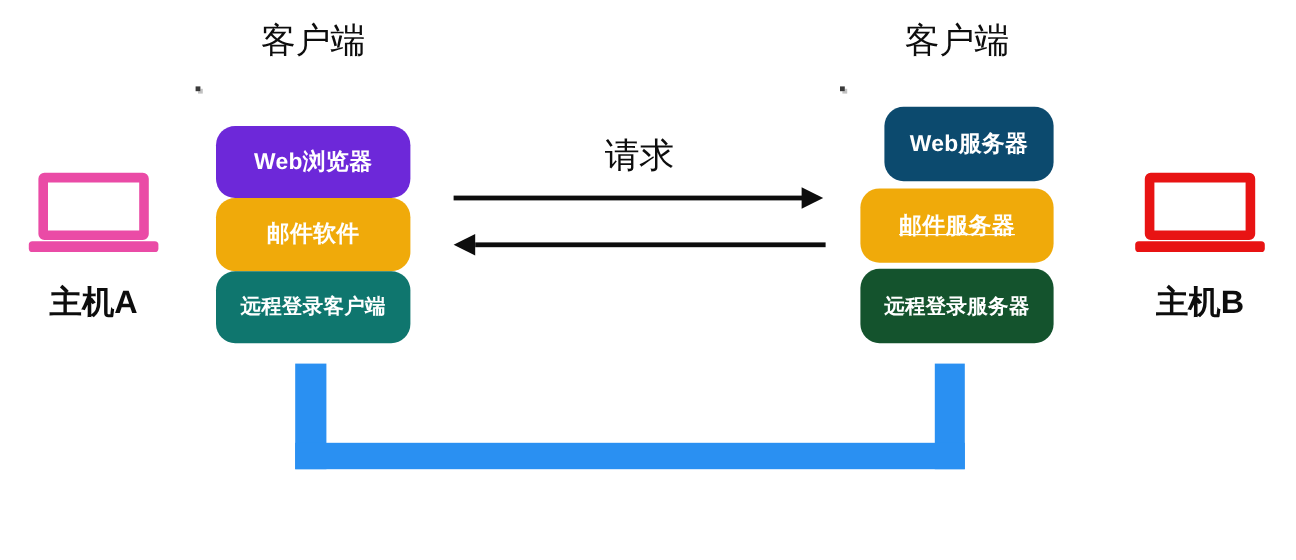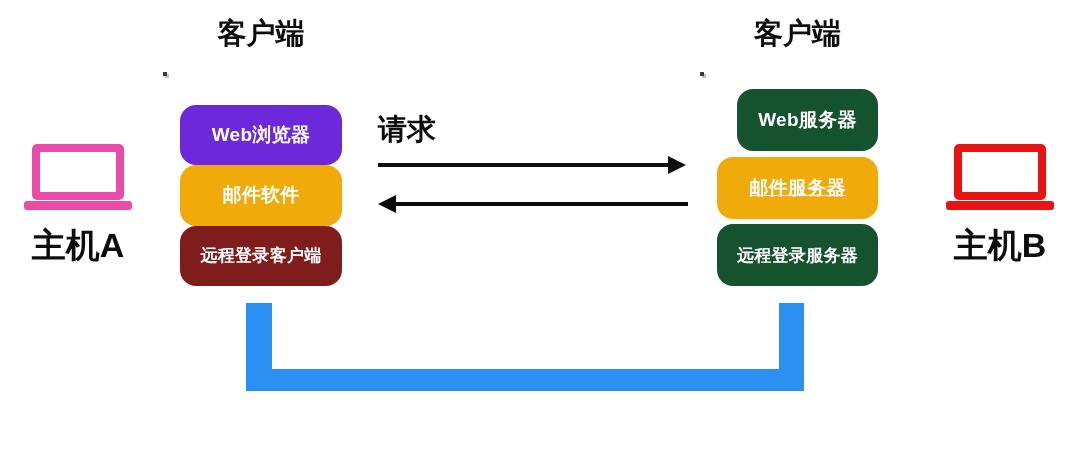--- a/index.html
+++ b/index.html
@@ -45,43 +45,43 @@
   }
   .laptop .base {
     position: absolute;
     left: 0;
     bottom: 0;
     width: 108px;
     height: 9px;
     border-radius: 3px;
   }
   .host-label {
-    margin-top: 13px;
-    font-size: 34px;
+    margin-top: 24px;
+    font-size: 27px;
     font-weight: bold;
     color: #0d0d0d;
     letter-spacing: 0px;
     white-space: nowrap;
   }
 
   #host-a { left: 13px; top: 144px; }
   #host-b { left: 935px; top: 144px; }
 
   
   .endpoint {
     position: absolute;
   }
   .endpoint-title {
     position: absolute;
     top: -58px;
     left: 0;
     width: 100%;
     text-align: center;
     font-size: 29px;
-    font-weight: bold;
+    font-weight: normal;
     color: #0d0d0d;
     white-space: nowrap;
   }
   .endpoint-box {
     position: absolute;
     left: 0;
     top: 0;
     box-sizing: border-box;
     border: 2px solid #3a3a3a;
     background: #ffffff;
@@ -128,22 +128,23 @@
     width: 0;
     height: 0;
     border-top: 9px solid transparent;
     border-bottom: 9px solid transparent;
   }
   .arrow-head.right { border-left: 18px solid #0d0d0d; }
   .arrow-head.left  { border-right: 18px solid #0d0d0d; }
   .arrow-label {
     position: absolute;
     width: 100%;
+    text-align: center;
     font-size: 29px;
-    font-weight: bold;
+    font-weight: normal;
     color: #0d0d0d;
     white-space: nowrap;
   }
 
   #arrows { left: 378px; top: 110px; width: 310px; height: 140px; }
 
   
   .link-seg { position: absolute; background: #2a90f2; }
   #link-left-riser  { left: 246px; top: 303px; width: 26px; height: 88px; }
   #link-right-riser { left: 779px; top: 303px; width: 25px; height: 88px; }
@@ -185,31 +186,31 @@
   <div class="endpoint" id="endpoint-left">
     <div class="endpoint-title">客户端</div>
     <div class="endpoint-box"></div>
     <div class="layer-list">
       <div class="layer" style="background:#6d28d9;margin-top:16px;">
         <span>Web浏览器</span>
       </div>
       <div class="layer" style="background:#f0aa0a;">
         <span>邮件软件</span>
       </div>
-      <div class="layer small" style="background:#7f1d1d;">
+      <div class="layer small" style="background:#0f766e;">
         <span>远程登录客户端</span>
       </div>
     </div>
   </div>
 
   <div class="endpoint" id="endpoint-right">
     <div class="endpoint-title">客户端</div>
     <div class="endpoint-box"></div>
     <div class="layer-list">
-      <div class="layer" style="background:#14532d;margin-left:20px;">
+      <div class="layer" style="background:#0c4a6e;margin-left:20px;">
         <span>Web服务器</span>
       </div>
       <div class="layer" style="background:#f0aa0a;text-decoration:underline;">
         <span>邮件服务器</span>
       </div>
       <div class="layer small" style="background:#14532d;">
         <span>远程登录服务器</span>
       </div>
     </div>
   </div>

